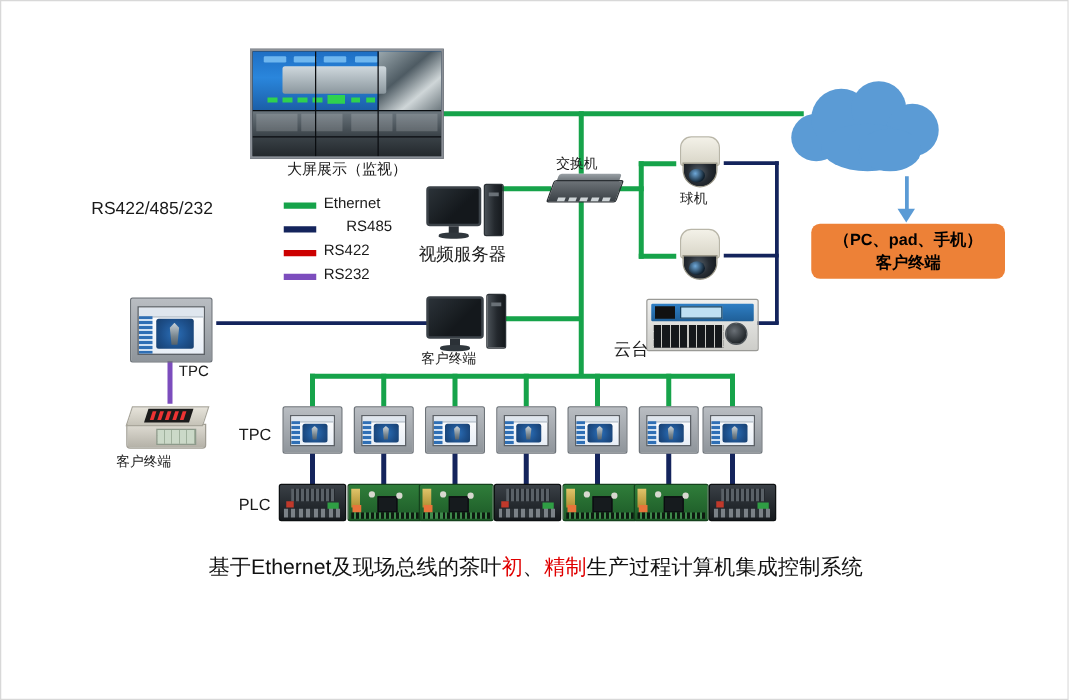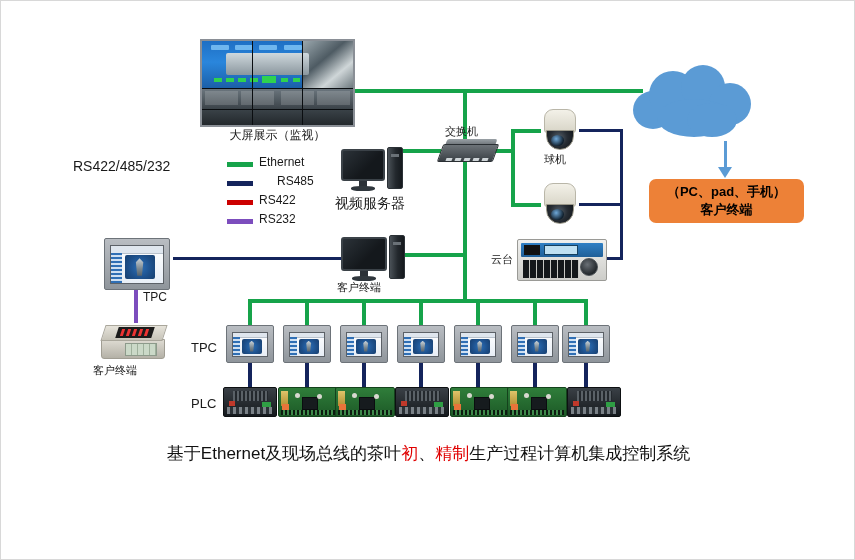--- a/index.html
+++ b/index.html
@@ -295,21 +295,21 @@
   </div>
   <div class="lbl" style="left:336px;top:280px;font-size:11px;">客户终端</div>
 
   <div id="ptz">
     <div class="ptz-head"></div>
     <div class="ptz-seg"></div>
     <div class="ptz-lcd"></div>
     <div class="ptz-keys"></div>
     <div class="ptz-joy"></div>
   </div>
-  <div class="lbl" style="left:490px;top:252px;font-size:11px;font-family:Liberation Serif, serif;">云台</div>
+  <div class="lbl" style="left:490px;top:270px;font-size:14px;">云台</div>
 
   <div class="tpc" style="left:103px;top:237px;width:66px;height:52px;">
     <div class="tpc-scr">
         <div class="tpc-bar"></div>
         <div class="tpc-left"></div>
         <div class="tpc-art"></div>
       </div>
   </div>
   <div class="lbl" style="left:142px;top:290px;font-size:12px;">TPC</div>
 

